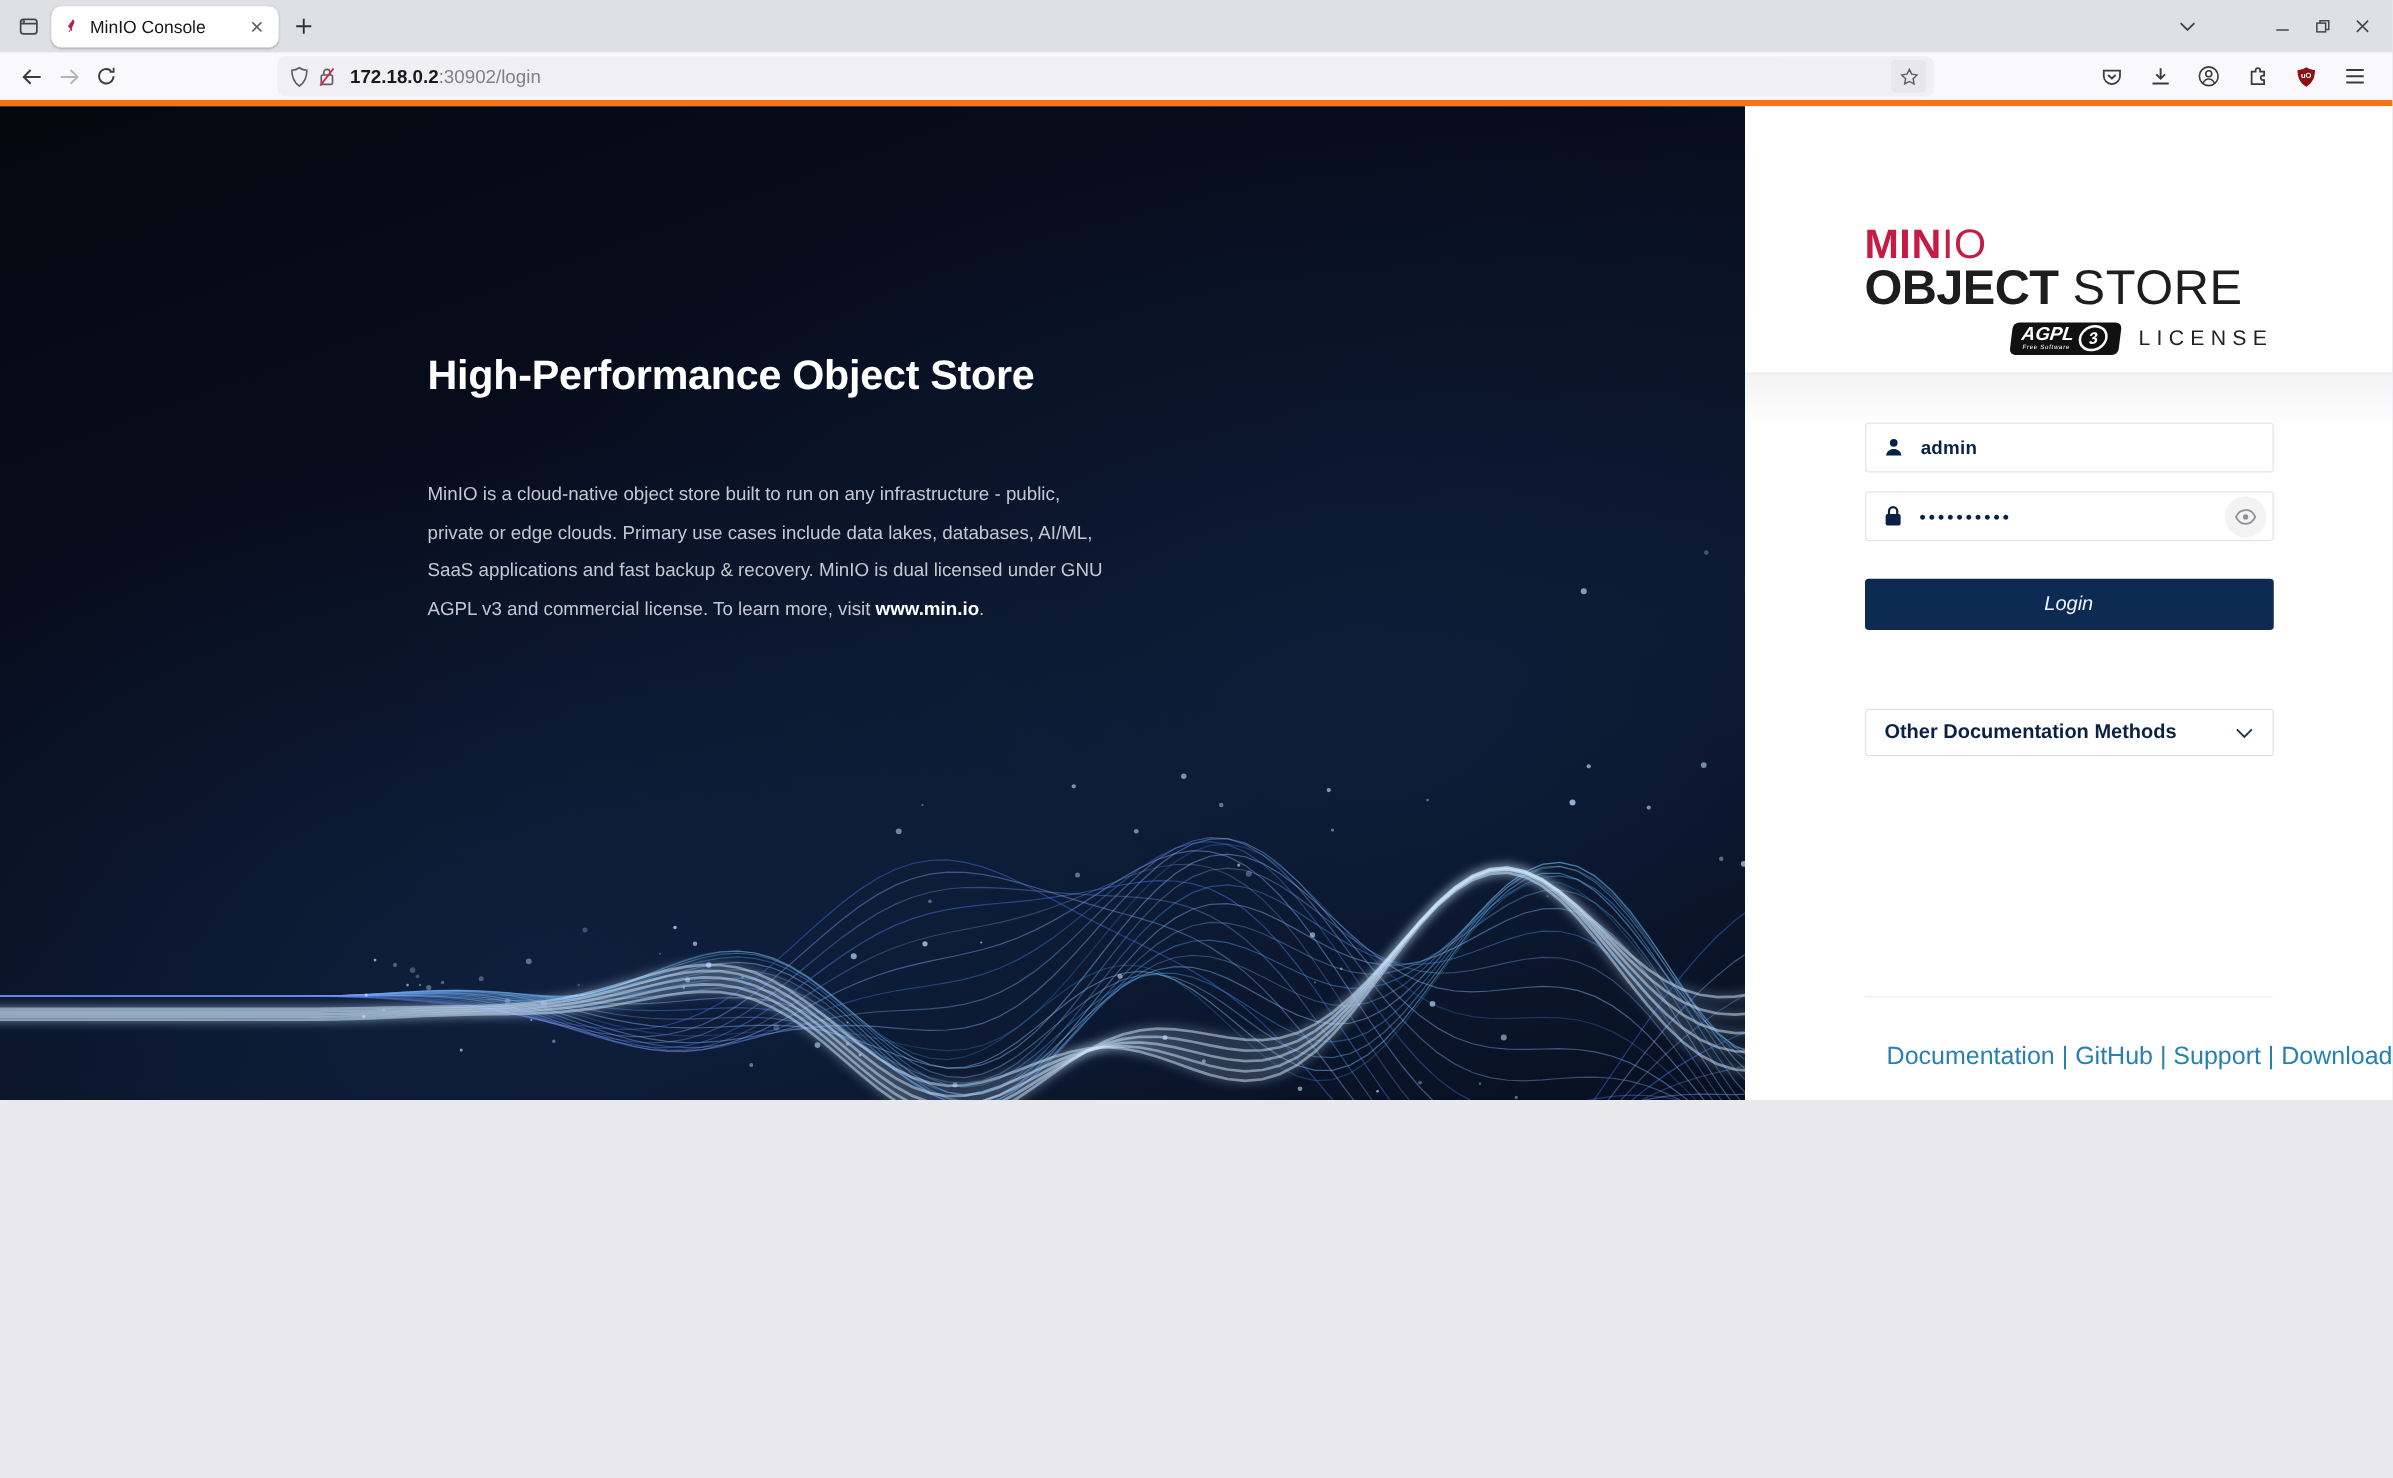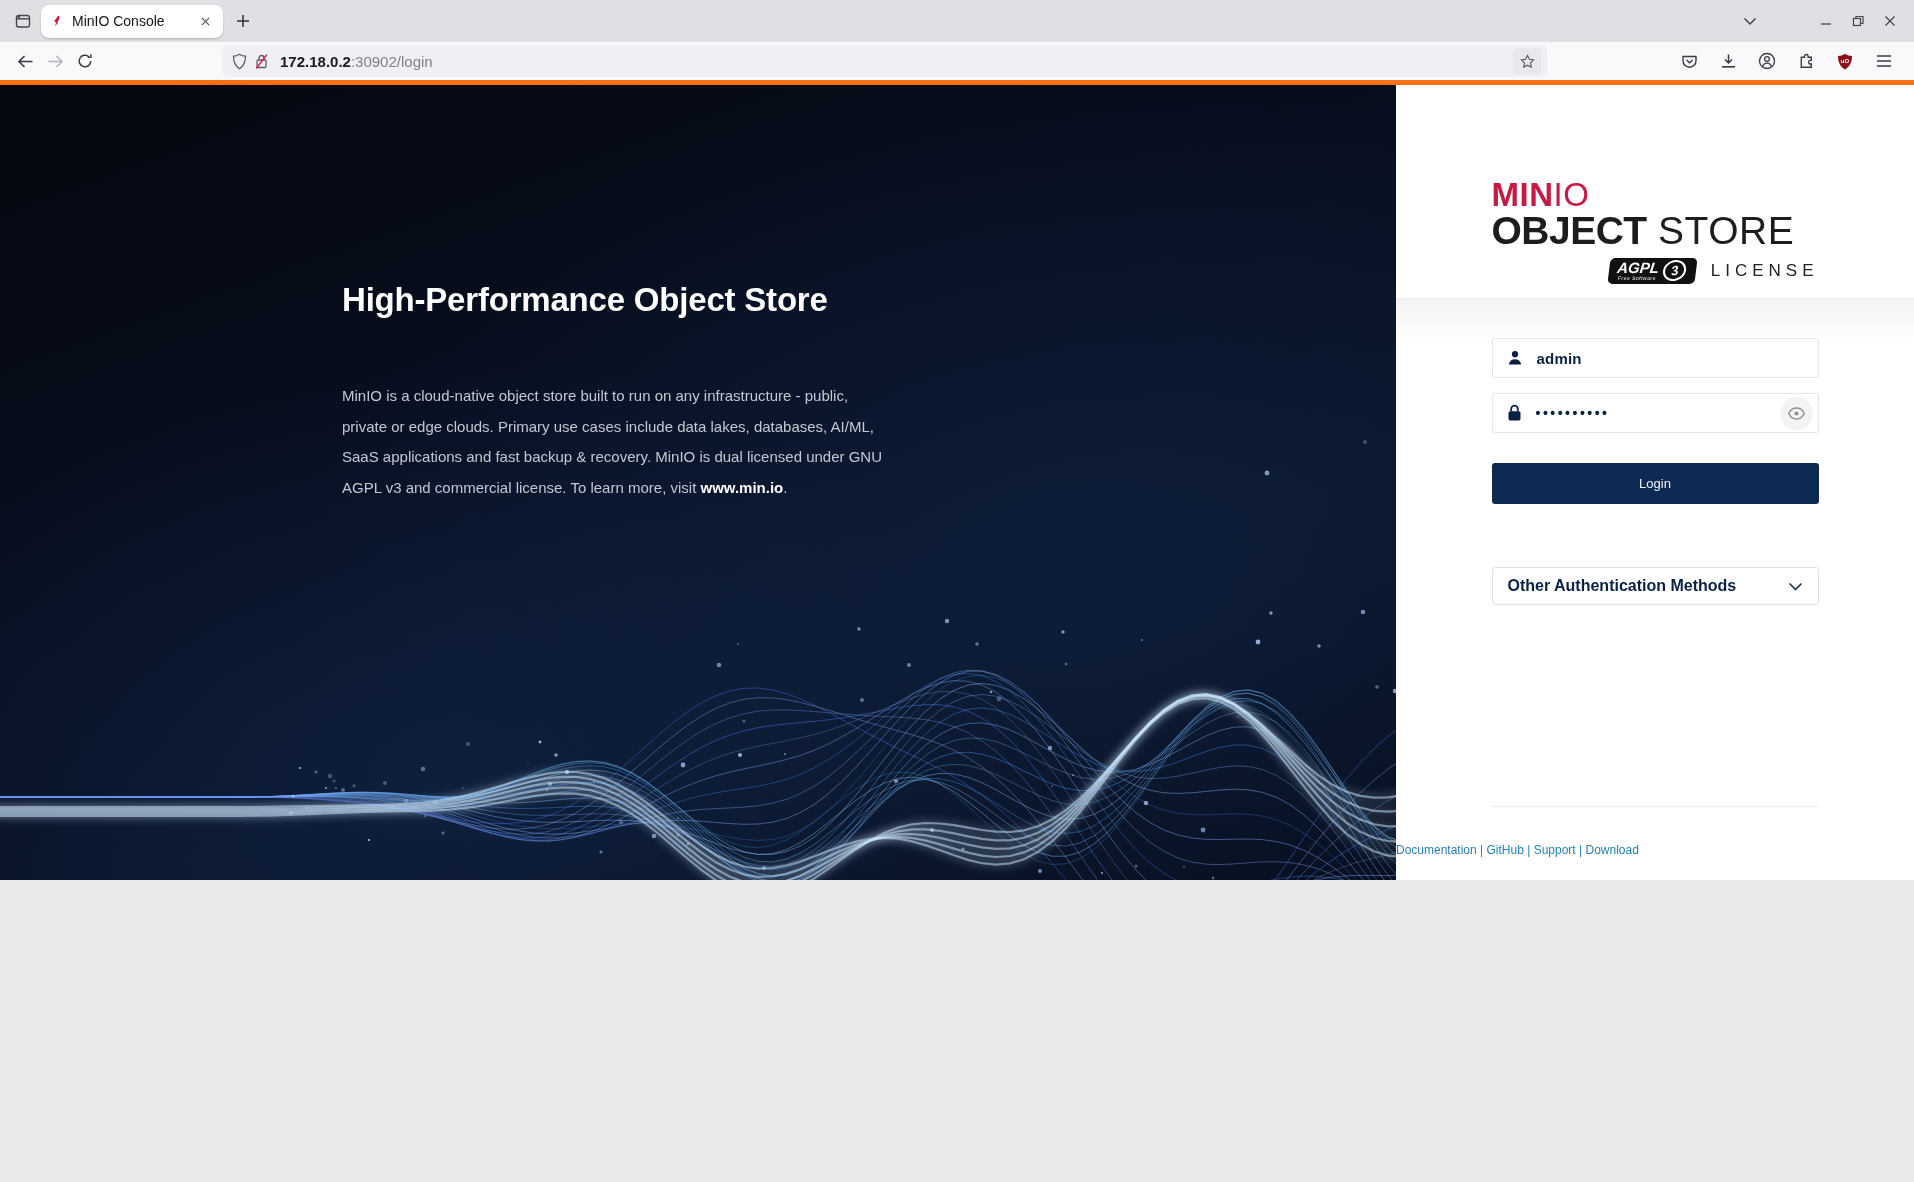--- a/index.html
+++ b/index.html
@@ -66,28 +66,28 @@
 
   .panel-main { flex:1; background:linear-gradient(#f3f3f5, #ffffff 42px); border-top:1px solid #ececee; position:relative; }
   .form-col { width:327px; margin:39px auto 0; }
   .field { height:40px; border:1px solid #e5e5e7; background:#ffffff; border-radius:3px;
            display:flex; align-items:center; padding:0 5px 0 13px; gap:13px; }
   .field + .field { margin-top:15px; }
   .field-value { font-weight:bold; font-size:15px; color:#0a2146; letter-spacing:.2px; }
   .pwd-dots { letter-spacing:2.5px; font-size:14px; }
   .eye-btn { margin-left:auto; width:33px; height:33px; border-radius:50%; background:#f3f3f4; }
   .login-btn { margin-top:30px; width:100%; height:41px; background:#0D2A52; border:none; border-radius:3px;
-               color:#eef3f8; font-size:13px; font-family:"Liberation Sans",sans-serif; cursor:pointer; }
+               color:#eef3f8; font-size:16px; font-family:"Liberation Sans",sans-serif; cursor:pointer;font-style:italic; }
   .other-auth { margin-top:63px; height:38px; border:1px solid #e2e2e4; border-radius:3px; background:#fff;
                 display:flex; align-items:center; justify-content:space-between; padding:0 15px; cursor:pointer; }
   .other-auth-label { font-weight:bold; font-size:16px; color:#0a2146; }
 
   .panel-footer { position:absolute; left:0; right:0; bottom:0; }
   .footer-divider { height:1px; background:#ececee; margin:0 96px; }
-  .footer-links { text-align:left; padding:36px 0 23px; font-size:12px; }
+  .footer-links { text-align:right; padding:36px 0 23px; font-size:20px; }
   .footer-links a { color:#2781B0; text-decoration:none; cursor:pointer; }
   .footer-sep { color:#2781B0; white-space:pre; }
 </style>
 </head>
 <body>
 
 <div class="window">
 
   <div class="tabstrip">
     <div class="icon-btn fxview">
@@ -409,21 +409,21 @@
               <svg width="17" height="13" viewBox="0 0 17 13">
                 <path d="M8.5 1C5 1 2.2 3.3.8 6.5 2.2 9.7 5 12 8.5 12s6.3-2.3 7.7-5.5C14.8 3.3 12 1 8.5 1z" fill="none" stroke="#8f8f96" stroke-width="1.4"></path>
                 <circle cx="8.5" cy="6.5" r="2.1" fill="#8f8f96"></circle>
               </svg>
             </span>
           </div>
 
           <button class="login-btn">Login</button>
 
           <div class="other-auth">
-            <span class="other-auth-label">Other Authentication Methods</span>
+            <span class="other-auth-label">Other Documentation Methods</span>
             <span style="display:flex">
               <svg width="15" height="9" viewBox="0 0 15 9" fill="none" stroke="#20324e" stroke-width="1.6">
                   <path d="M1.5 1.5L7.5 7.5 13.5 1.5"></path>
                 </svg>
             </span>
           </div>
         </div>
 
         <div class="panel-footer">
           <div class="footer-divider"></div>

